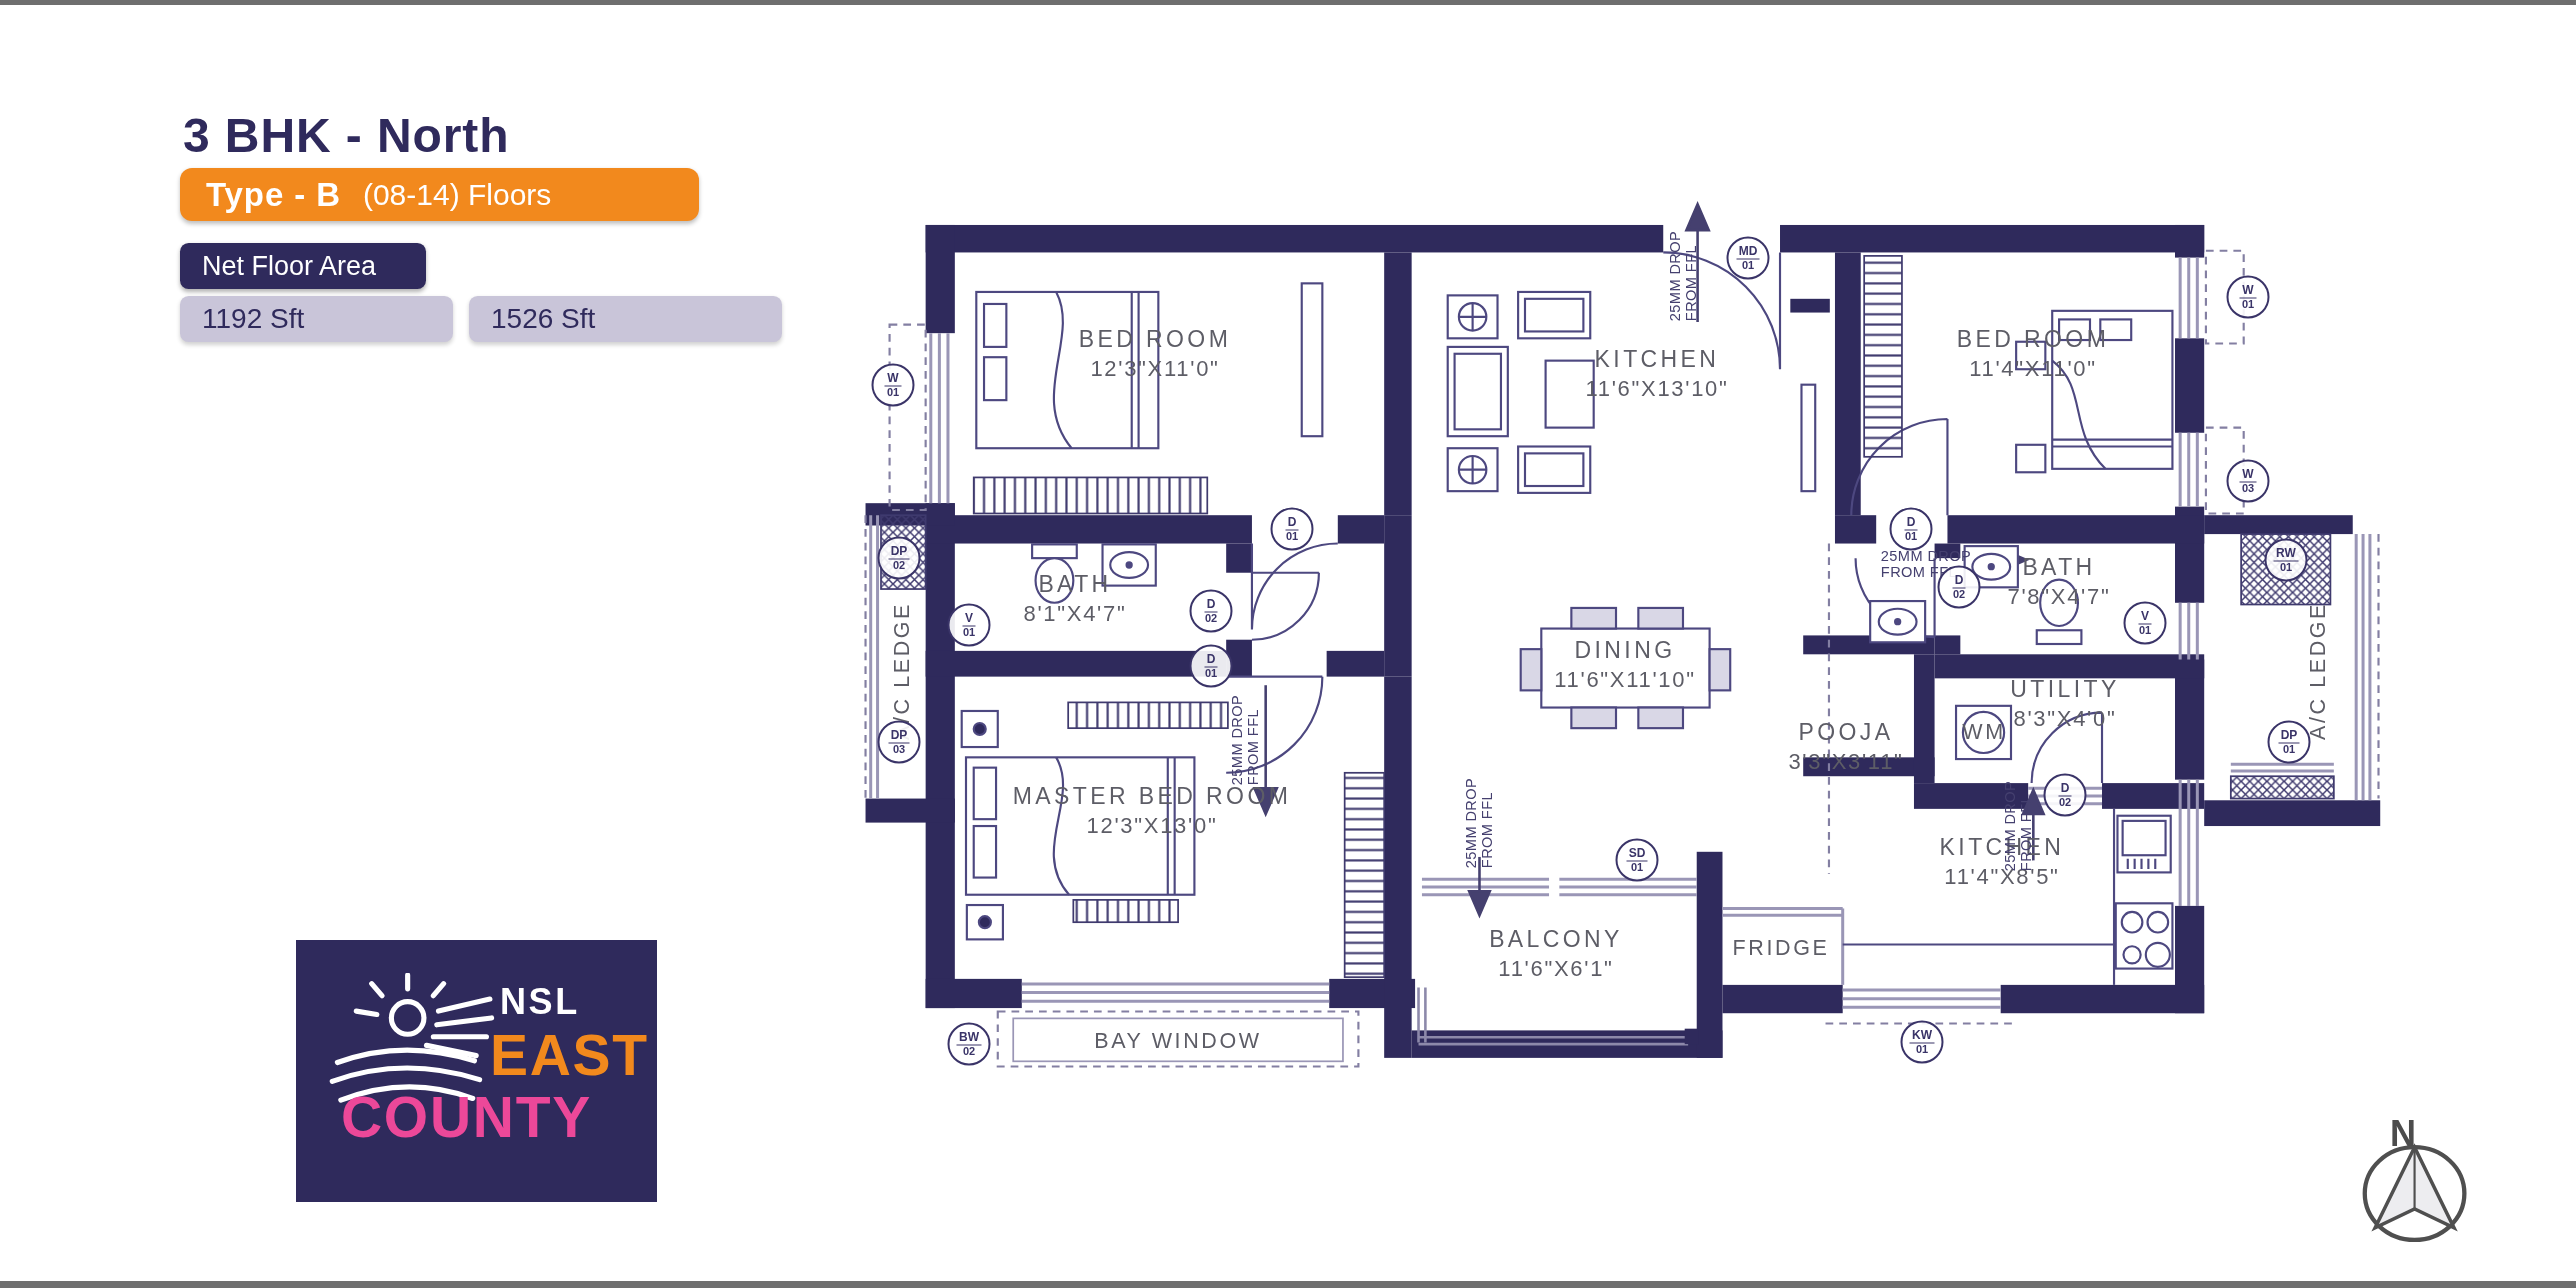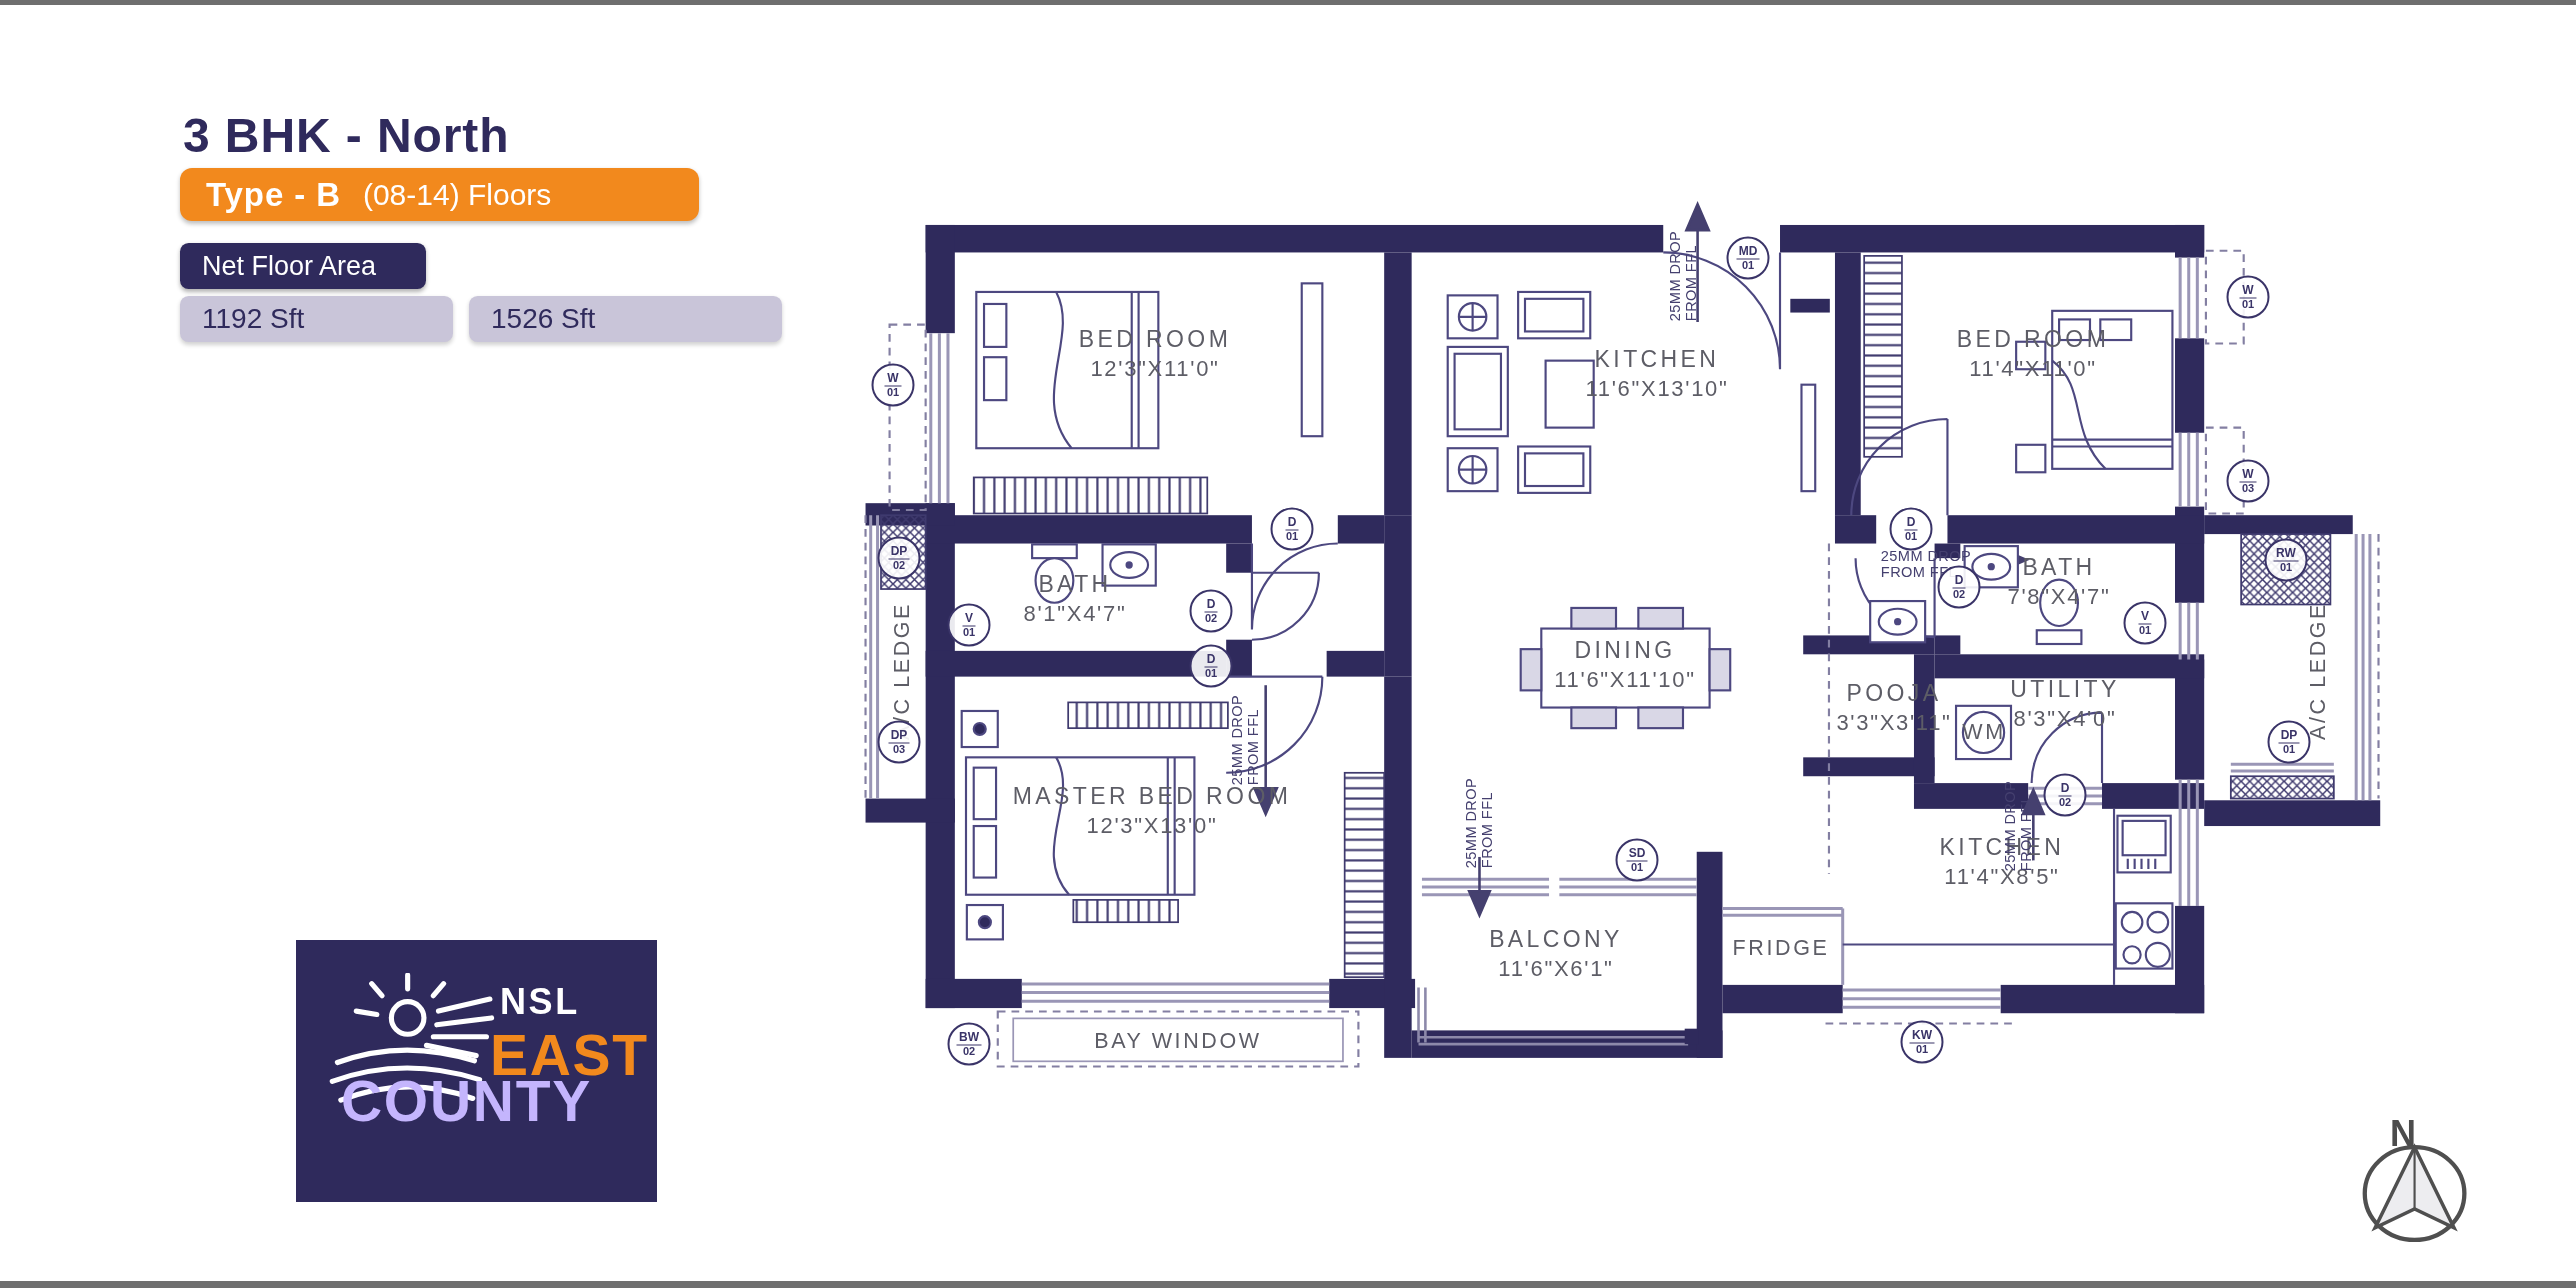--- a/index.html
+++ b/index.html
@@ -25,21 +25,21 @@
               box-shadow:0 2.6px 4.3px rgba(0,0,0,.18);}
   .al1{left:180px;top:243px;width:246px;}
   .al2{left:469px;top:243px;width:313px;}
   .av1{left:180px;top:296px;width:273px;}
   .av2{left:469px;top:296px;width:313px;}
 
   
   .logo-box{position:absolute;left:296px;top:940px;width:361px;height:262px;background:#2f2a5c;}
   .logo-nsl{position:absolute;left:204px;top:41px;color:#ffffff;font-size:36px;font-weight:bold;letter-spacing:2.6px;}
   .logo-east{position:absolute;left:194px;top:82px;color:#f2891d;font-size:57px;font-weight:bold;letter-spacing:1.7px;}
-  .logo-county{position:absolute;left:45px;top:128px;color:#c4b5fd;font-size:57px;font-weight:bold;letter-spacing:1.7px;}
+  .logo-county{position:absolute;left:45px;top:144px;color:#ec4899;font-size:57px;font-weight:bold;letter-spacing:1.7px;}
 
   
   .compass-n{position:absolute;left:2390px;top:1113px;font-size:36px;font-weight:bold;color:#4c4c4c;}
 
   
   #plan-overlay{position:absolute;left:0;top:0;width:2576px;height:1288px;}
   .room-label{position:absolute;transform:translate(-50%,-50%);text-align:center;white-space:nowrap;
               color:#5d5d66;}
   .room-label .rn{font-size:23px;letter-spacing:3.4px;}
   .room-label .rs{font-size:22px;letter-spacing:1.7px;margin-top:2.6px;}
@@ -322,21 +322,21 @@
         <div class="rs">8'1"X4'7"</div>
       </div>
       <div class="room-label" style="left: 1625px; top: 665px; transform: translate(-50%, -50%);">
         <div class="rn">DINING</div>
         <div class="rs">11'6"X11'10"</div>
       </div>
       <div class="room-label" style="left: 2059px; top: 582px; transform: translate(-50%, -50%);">
         <div class="rn">BATH</div>
         <div class="rs">7'8"X4'7"</div>
       </div>
-      <div class="room-label" style="left: 1846px; top: 708px; transform: translate(-50%, -50%); margin-left: 48px;">
+      <div class="room-label" style="left: 1846px; top: 747px; transform: translate(-50%, -50%);">
         <div class="rn">POOJA</div>
         <div class="rs">3'3"X3'11"</div>
       </div>
       <div class="room-label" style="left: 2065px; top: 704px; transform: translate(-50%, -50%);">
         <div class="rn">UTILITY</div>
         <div class="rs">8'3"X4'0"</div>
       </div>
       <div class="room-label" style="left: 1152px; top: 811px; transform: translate(-50%, -50%);">
         <div class="rn">MASTER  BED  ROOM</div>
         <div class="rs">12'3"X13'0"</div>

